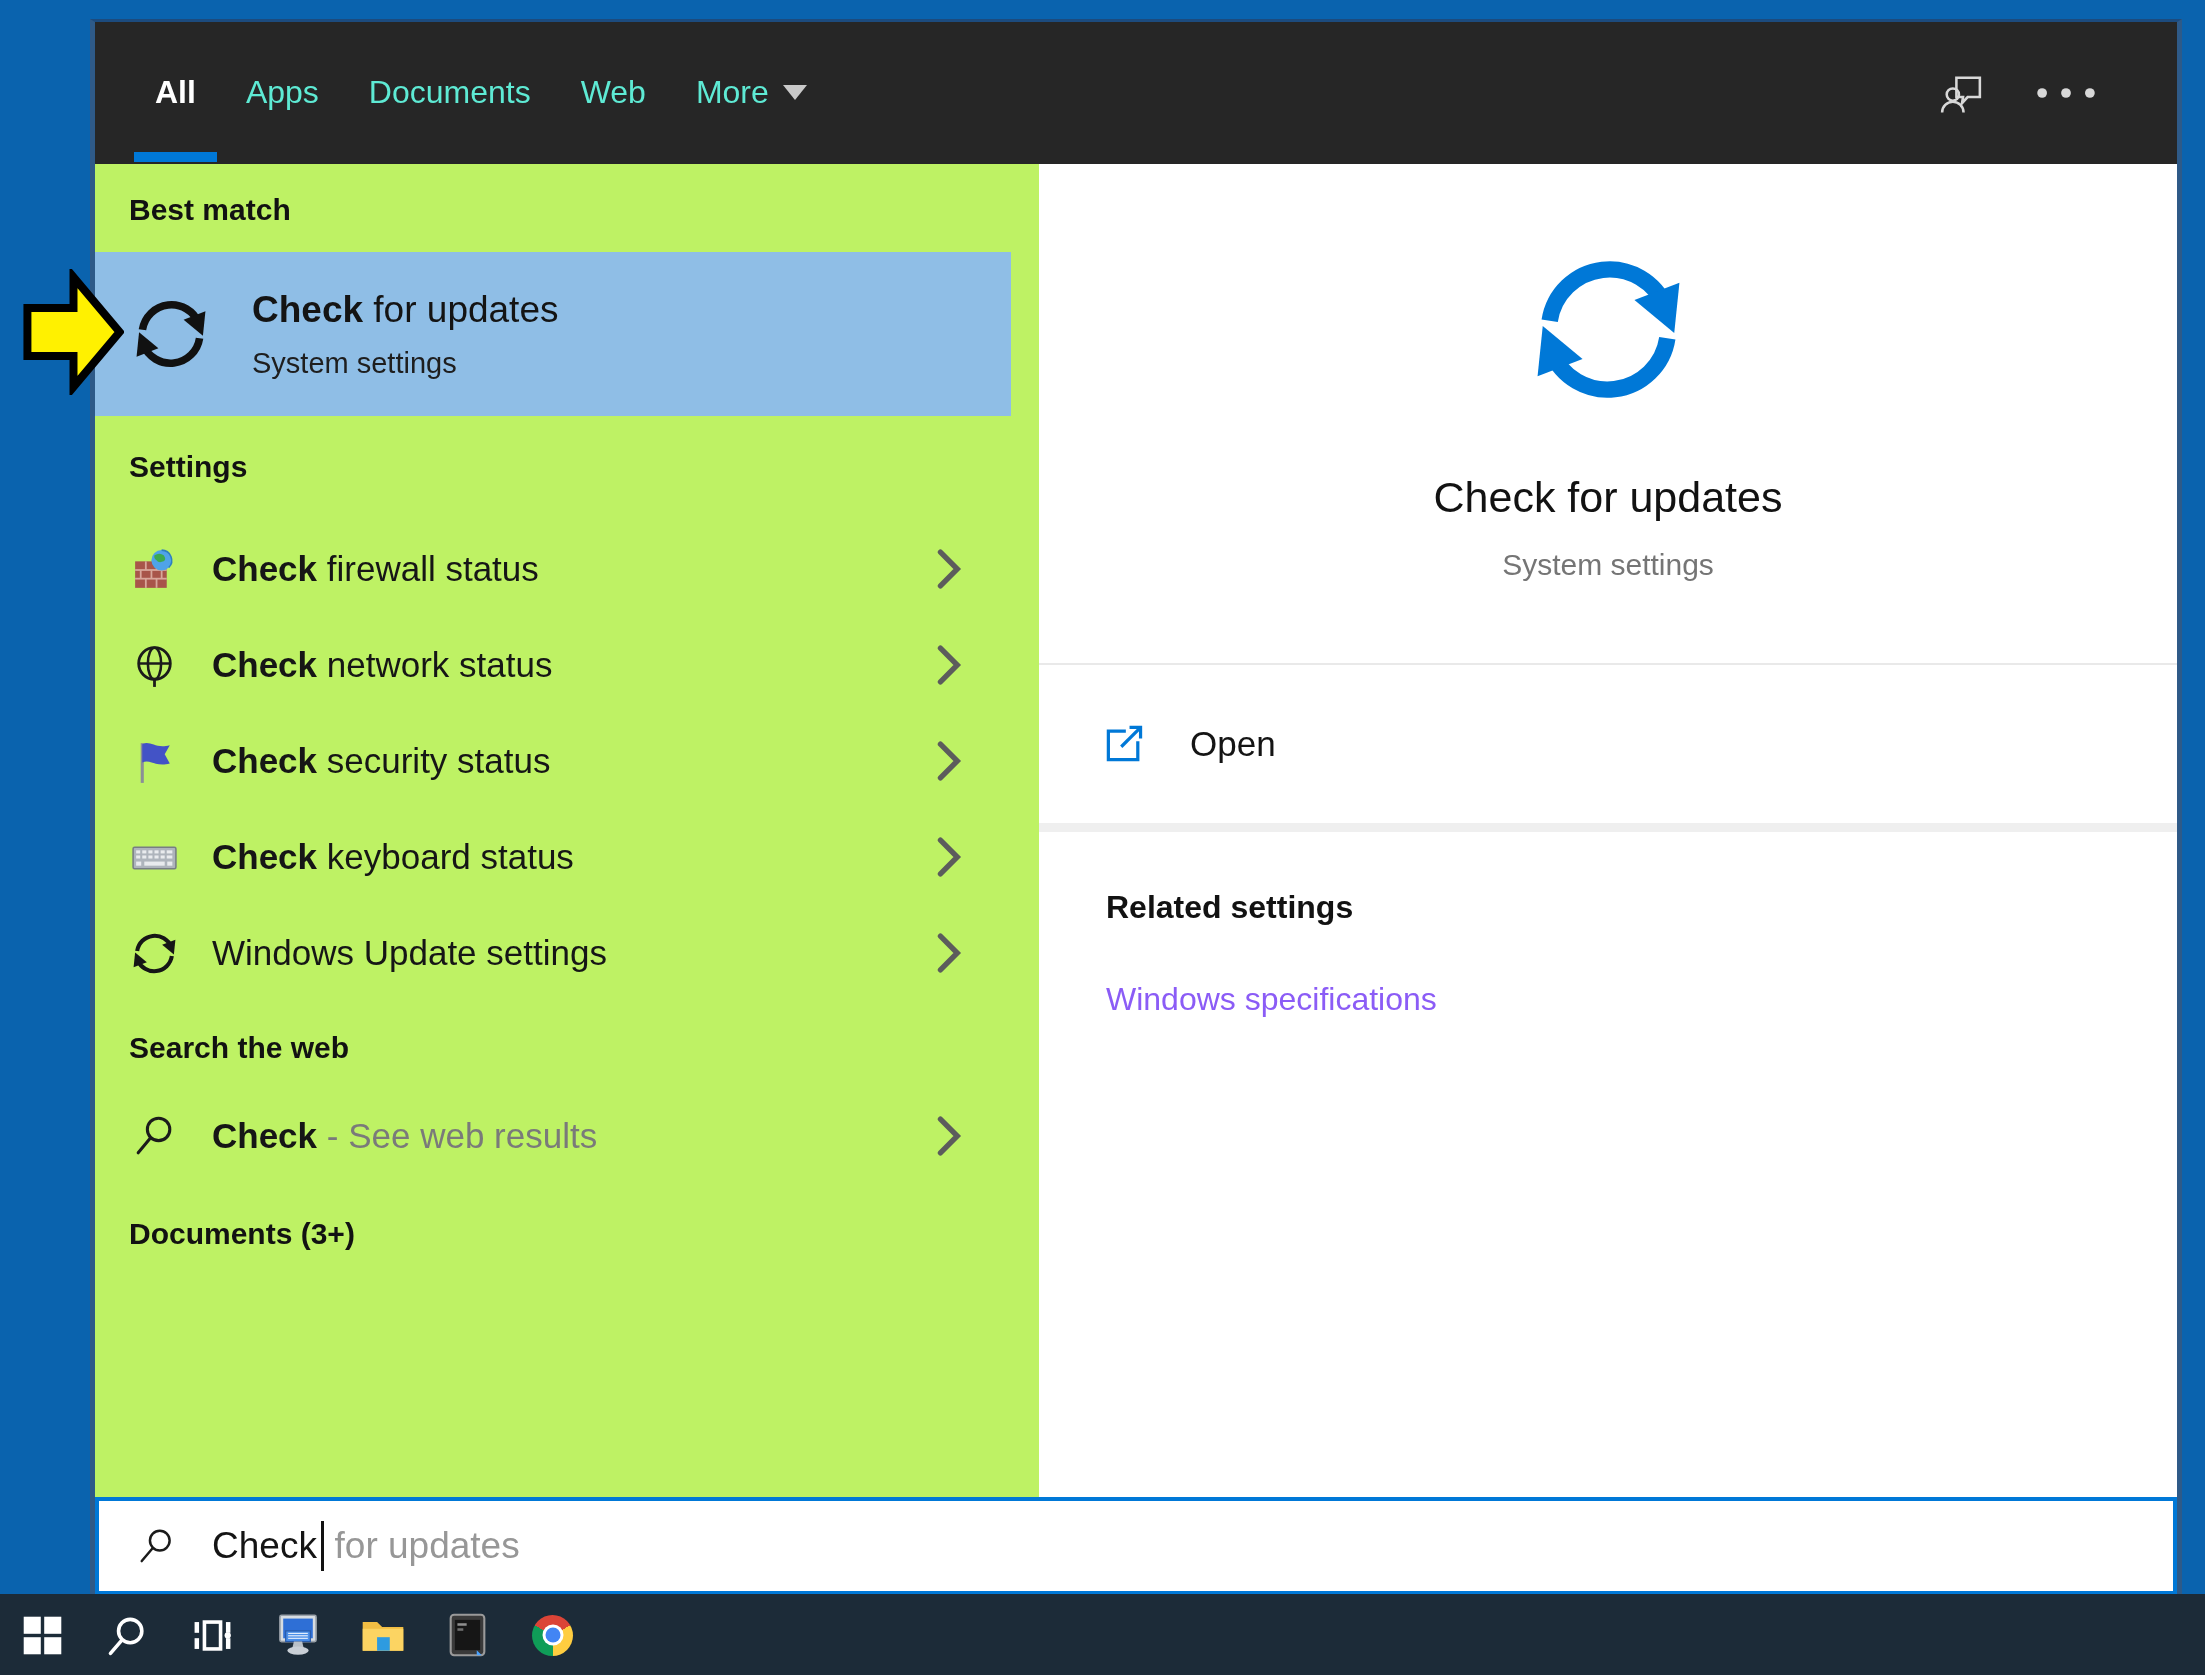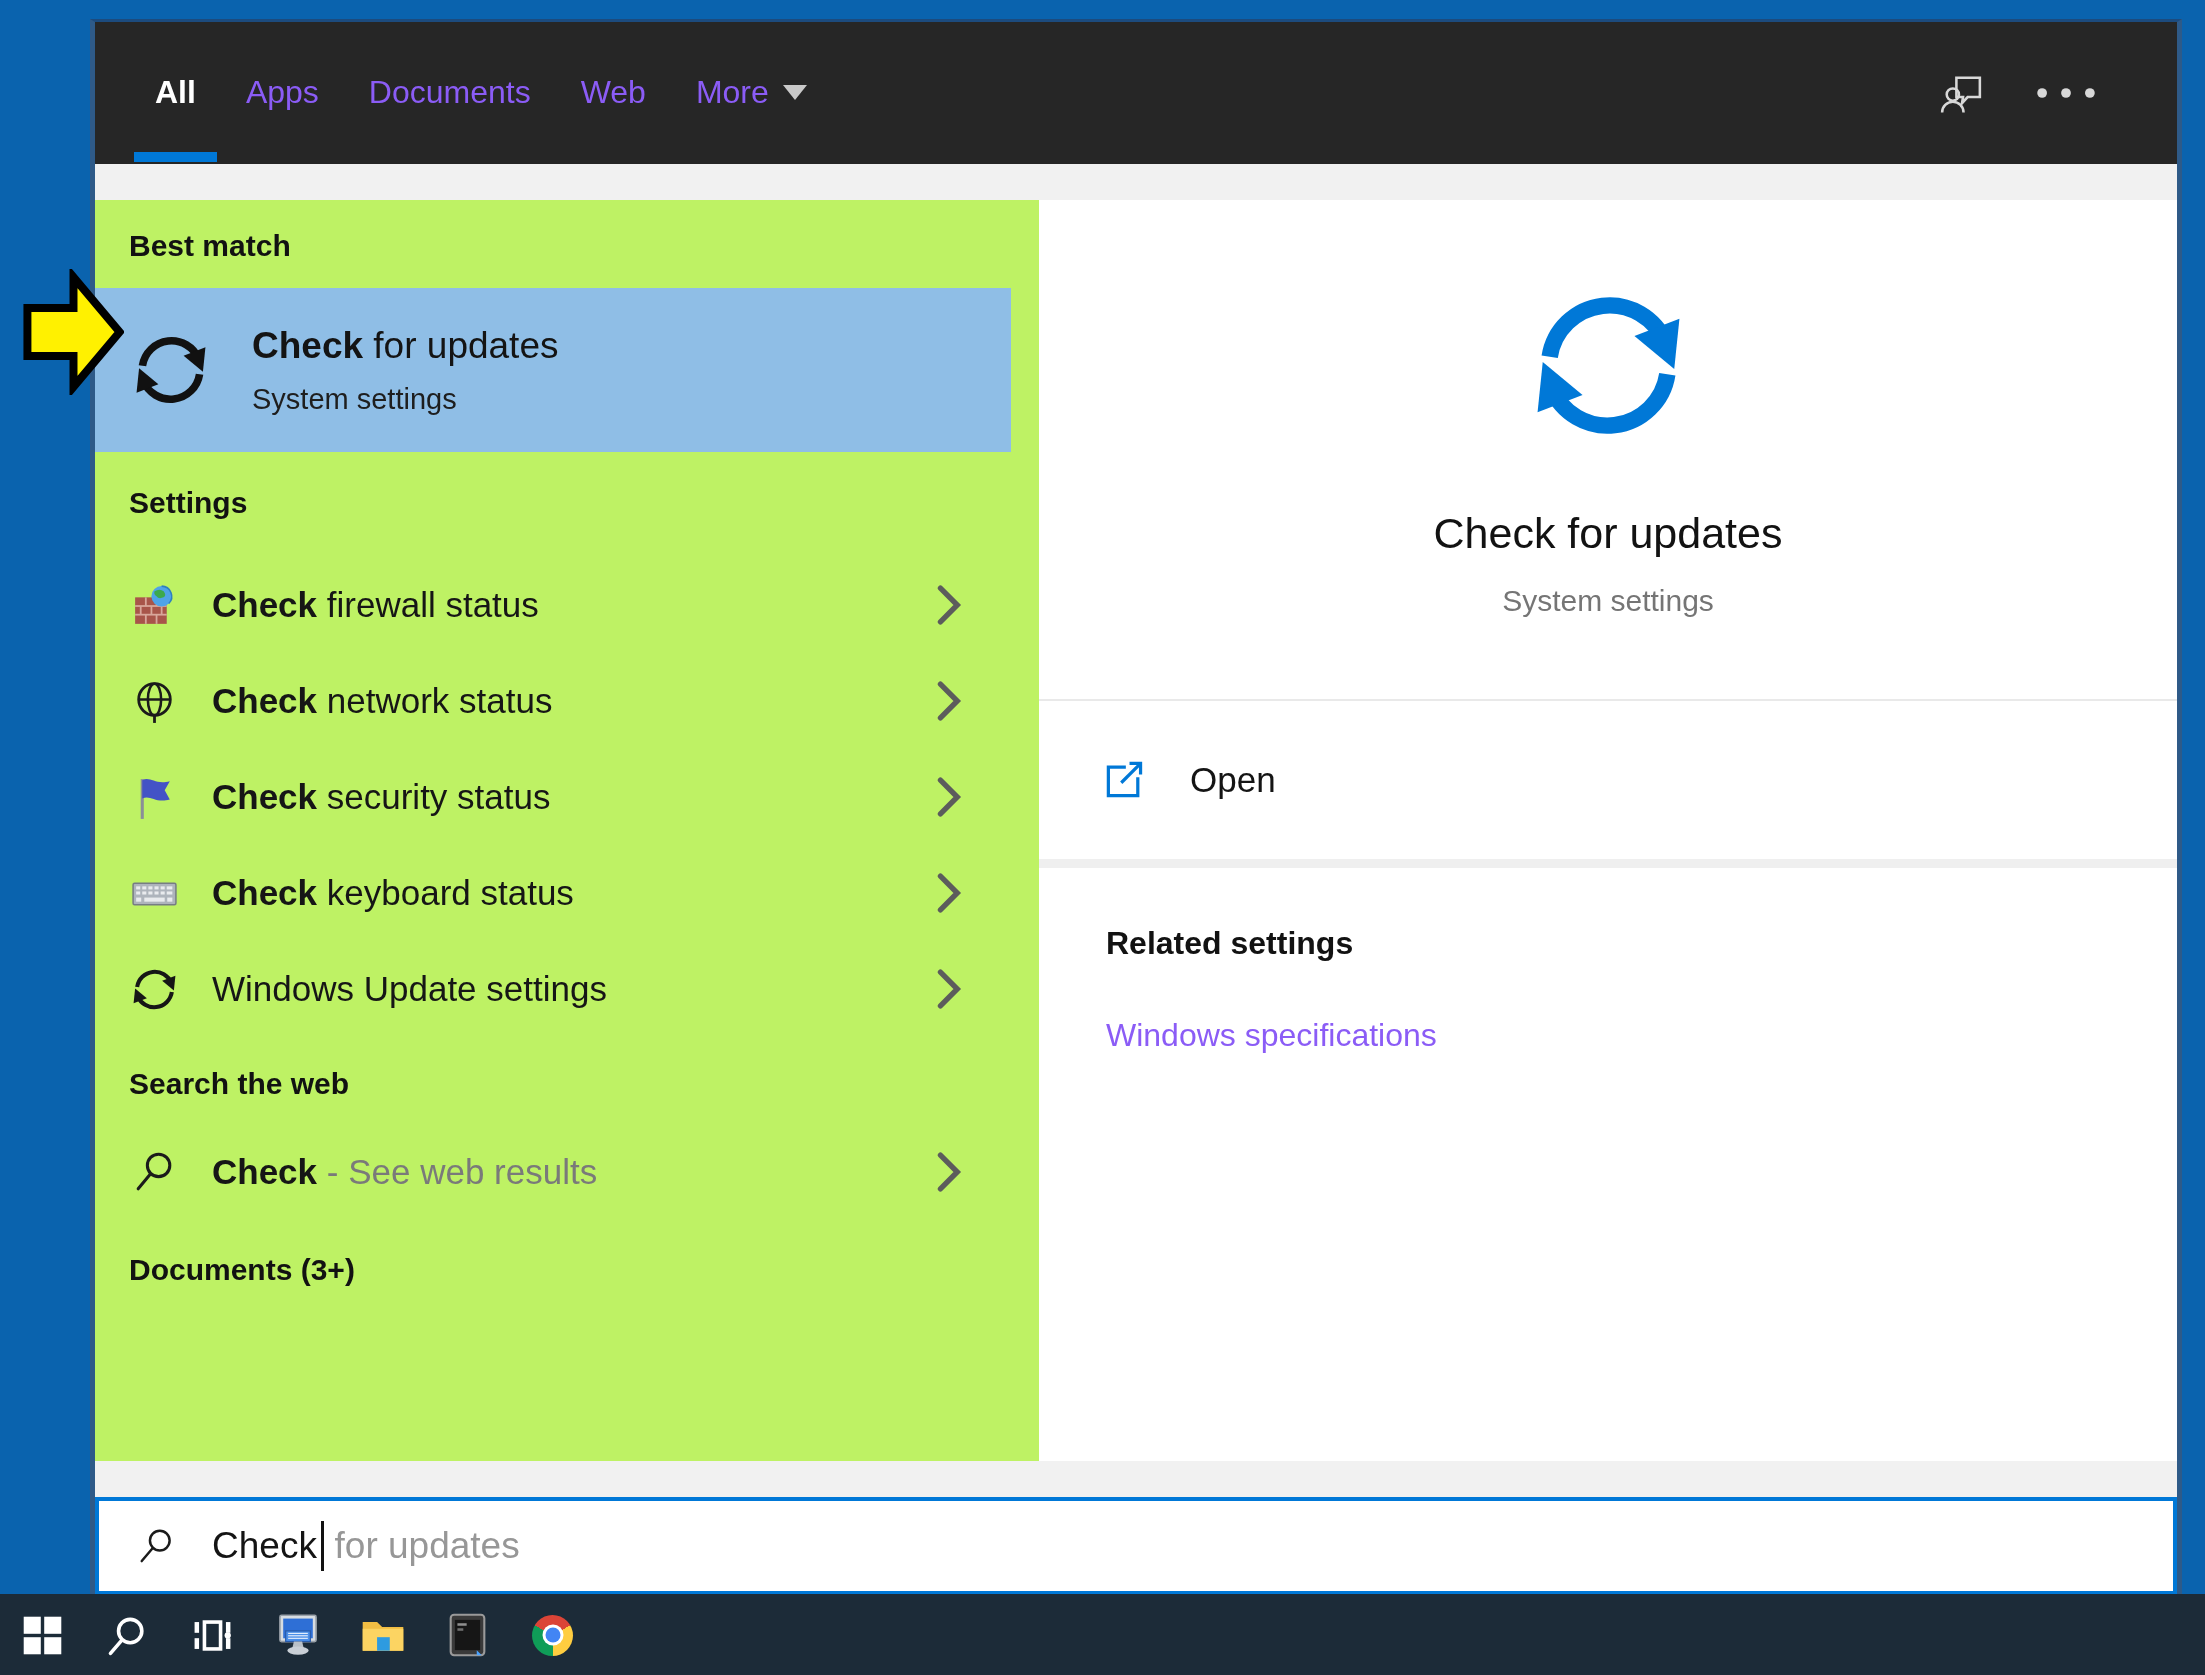--- a/index.html
+++ b/index.html
@@ -4,28 +4,28 @@
 <style>
   * { margin:0; padding:0; box-sizing:border-box; }
   html,body { width:2205px; height:1676px; }
   body { font-family:"Liberation Sans", sans-serif; overflow:hidden; }
   .screen { position:relative; width:2205px; height:1676px; background:#0A63AE; }
 
   
   .search-window {
     position:absolute; left:90px; top:18.6px; width:2092px; height:1576px;
     border-left:5.3px solid #2E5A88; border-right:5.3px solid #2E5A88; border-top:3.5px solid #1C4B7E;
-    display:flex; flex-direction:column; background:#F1F1F1;gap:36px;
+    display:flex; flex-direction:column; background:#F1F1F1;
   }
 
   
   .win-header { position:relative; height:142px; background:#262626; flex:0 0 auto; }
   .tabs { position:absolute; left:35px; top:0; bottom:0; display:flex; }
   .tab { position:relative; display:flex; align-items:center; padding:0 25px;
-         font-size:32px; color:#8b5cf6; cursor:default; }
+         font-size:32px; color:#5eead4; cursor:default; }
   .tab.active { color:#FFFFFF; font-weight:700; }
   .tab.active .tab-underline { position:absolute; left:3.5px; right:3.5px; bottom:1.8px; height:9.8px; background:#0078D7; }
   .tab .caret-down { width:0; height:0; border-left:12.4px solid transparent; border-right:12.4px solid transparent;
                      border-top:15px solid #C9C9C9; margin-left:14px; }
   .hdr-icon { position:absolute; top:50%; transform:translateY(-50%); }
   .hdr-person { right:190px; width:51px; height:51px; }
   .hdr-more  { right:78px; width:66px; height:23px; }
 
   
   .win-body { flex:1 1 auto; display:flex; min-height:0; }

